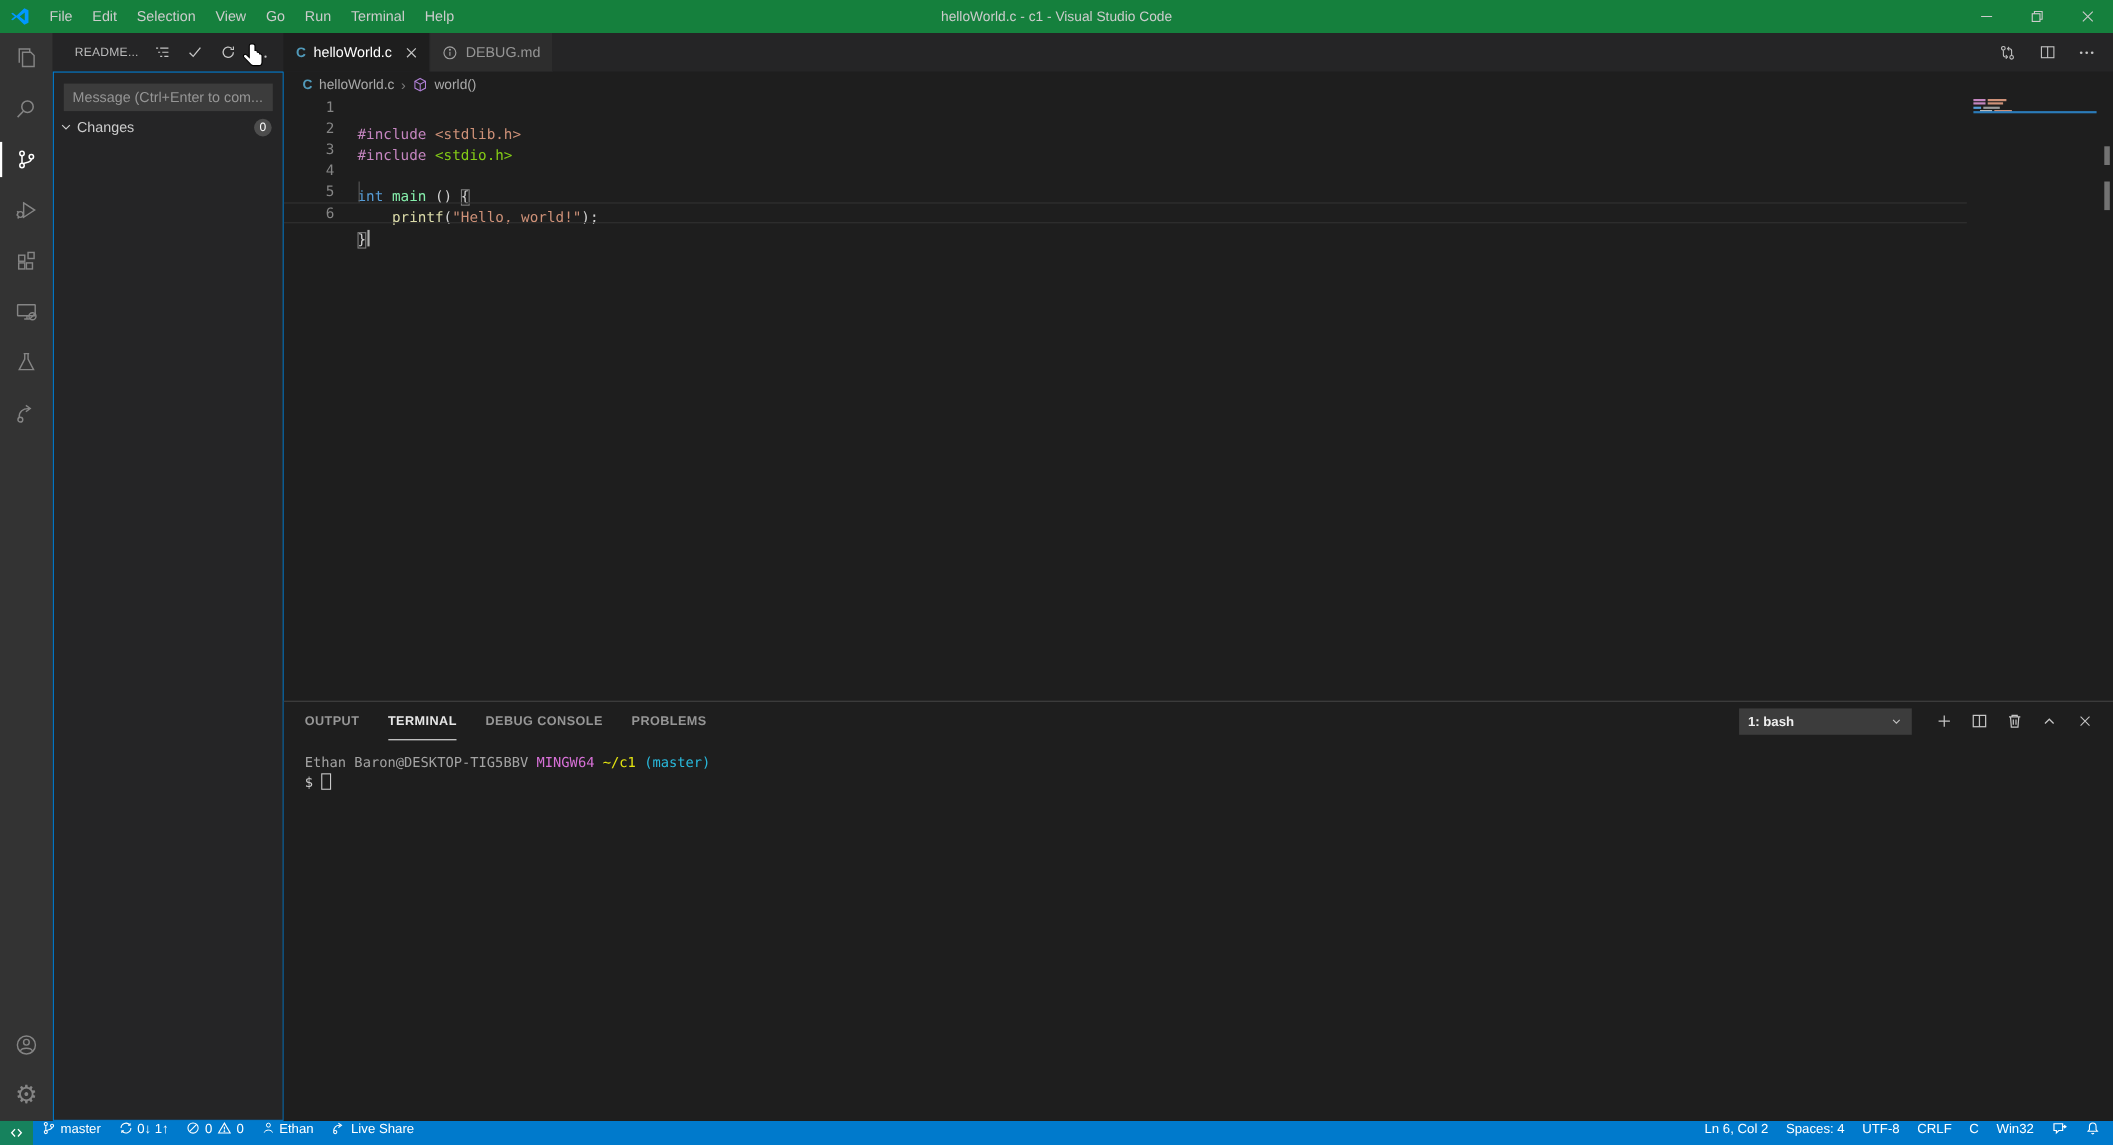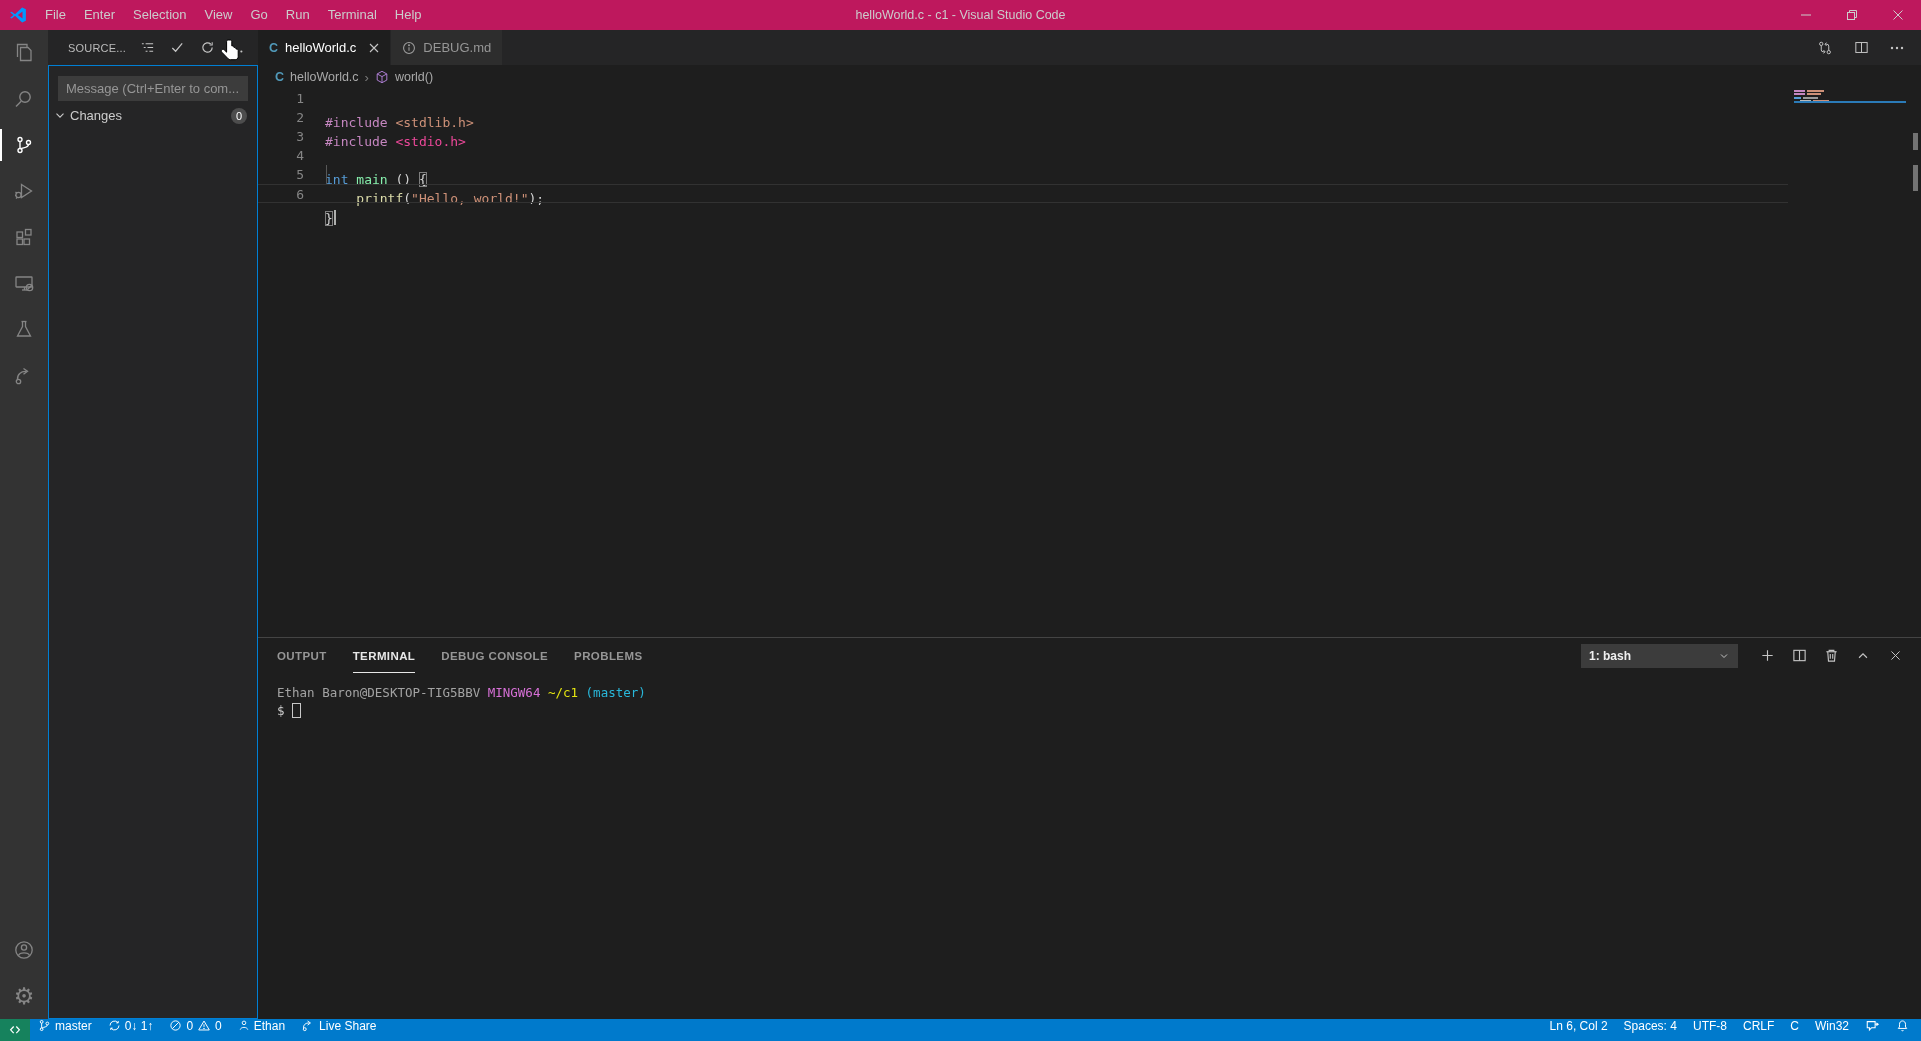--- a/index.html
+++ b/index.html
@@ -1,21 +1,21 @@
 <!DOCTYPE html>
 <html><head>
 <meta charset="utf-8">
 <style>
   * { margin:0; padding:0; box-sizing:border-box; cursor:default; }
   html,body { width:1921px; height:1041px; overflow:hidden; }
   body { font-family:"Liberation Sans",sans-serif; background:#1E1E1E; color:#CCCCCC; position:relative; }
   svg { display:block; }
 
   
-  .titlebar { height:30px; background:#be185d; display:flex; align-items:center; font-size:13px; color:#CCCCCC; position:relative; }
+  .titlebar { height:30px; background:#15803d; display:flex; align-items:center; font-size:13px; color:#CCCCCC; position:relative; }
   .logo { width:36px; display:flex; justify-content:center; align-items:center; }
   .menubar { display:flex; align-items:center; height:100%; }
   .menu-item { padding:0 9px; line-height:30px; }
   .title-center { position:absolute; left:50%; transform:translateX(-50%); font-size:12.5px; color:#CCCCCC; white-space:nowrap; }
   .win-controls { margin-left:auto; display:flex; height:100%; }
   .win-btn { width:46px; display:flex; align-items:center; justify-content:center; color:#CCCCCC; }
 
   
   .app { display:flex; height:989px; }
 
@@ -92,21 +92,21 @@
 <body>
 
 <div class="titlebar">
   <div class="logo">
     <svg width="18" height="18" viewBox="0 0 24 24">
         <path fill="#0098FF" d="M17.5 2L8 11 3.5 7.5 1.5 8.5 6 12l-4.5 3.5 2 1L8 13l9.5 9 5-2.4V4.4L17.5 2zm.5 5.3v9.4L11.8 12 18 7.3z"></path>
       </svg>
   </div>
   <div class="menubar">
     <span class="menu-item">File</span>
-    <span class="menu-item">Enter</span>
+    <span class="menu-item">Edit</span>
     <span class="menu-item">Selection</span>
     <span class="menu-item">View</span>
     <span class="menu-item">Go</span>
     <span class="menu-item">Run</span>
     <span class="menu-item">Terminal</span>
     <span class="menu-item">Help</span>
   </div>
   <div class="title-center">helloWorld.c - c1 - Visual Studio Code</div>
   <div class="win-controls">
     <div class="win-btn">
@@ -197,21 +197,21 @@
           <path d="M6.5 17.5c1.2-3.5 9.8-3.5 11 0"></path>
         </svg>
     </div>
     <div class="ab-item">
       <span class="gear-glyph">⚙</span>
     </div>
   </div>
 
   <div class="sidebar">
     <div class="sb-header">
-      <span class="sb-title">SOURCE...</span>
+      <span class="sb-title">README...</span>
       <span class="sb-icons">
         <span>
           <svg width="15" height="15" viewBox="0 0 16 16" stroke="currentColor" stroke-width="1.2" fill="none">
               <path d="M2 4h2M6 4h8M4 8h2M8 8h6M6 12h2M10 12h4"></path>
             </svg>
         </span>
         <span>
           <svg width="15" height="15" viewBox="0 0 16 16" stroke="currentColor" stroke-width="1.3" fill="none">
               <path d="M2.5 8.5l3.5 3.5 7-8.5"></path>
             </svg>
@@ -307,21 +307,21 @@
     </div>
 
     <div class="code-area">
       <div id="code-lines">
           <div class="code-line">
             <div class="gutter">1</div>
             <div class="ltext"><span style="color: rgb(197, 134, 192);">#include</span><span> </span><span style="color: rgb(206, 145, 120);">&lt;stdlib.h&gt;</span></div>
           </div>
           <div class="code-line">
             <div class="gutter">2</div>
-            <div class="ltext"><span style="color: rgb(197, 134, 192);">#include</span><span> </span><span style="color: #ec4899;">&lt;stdio.h&gt;</span></div>
+            <div class="ltext"><span style="color: rgb(197, 134, 192);">#include</span><span> </span><span style="color: #84cc16;">&lt;stdio.h&gt;</span></div>
           </div>
           <div class="code-line">
             <div class="gutter">3</div>
             <div class="ltext"></div>
           </div>
           <div class="code-line">
             <div class="gutter">4</div>
             <div class="ltext"><span style="color: rgb(86, 156, 214);">int</span><span> </span><span style="color: #86efac;">main</span><span> () </span><span class="bracket">{</span></div>
           </div>
           <div class="code-line">

